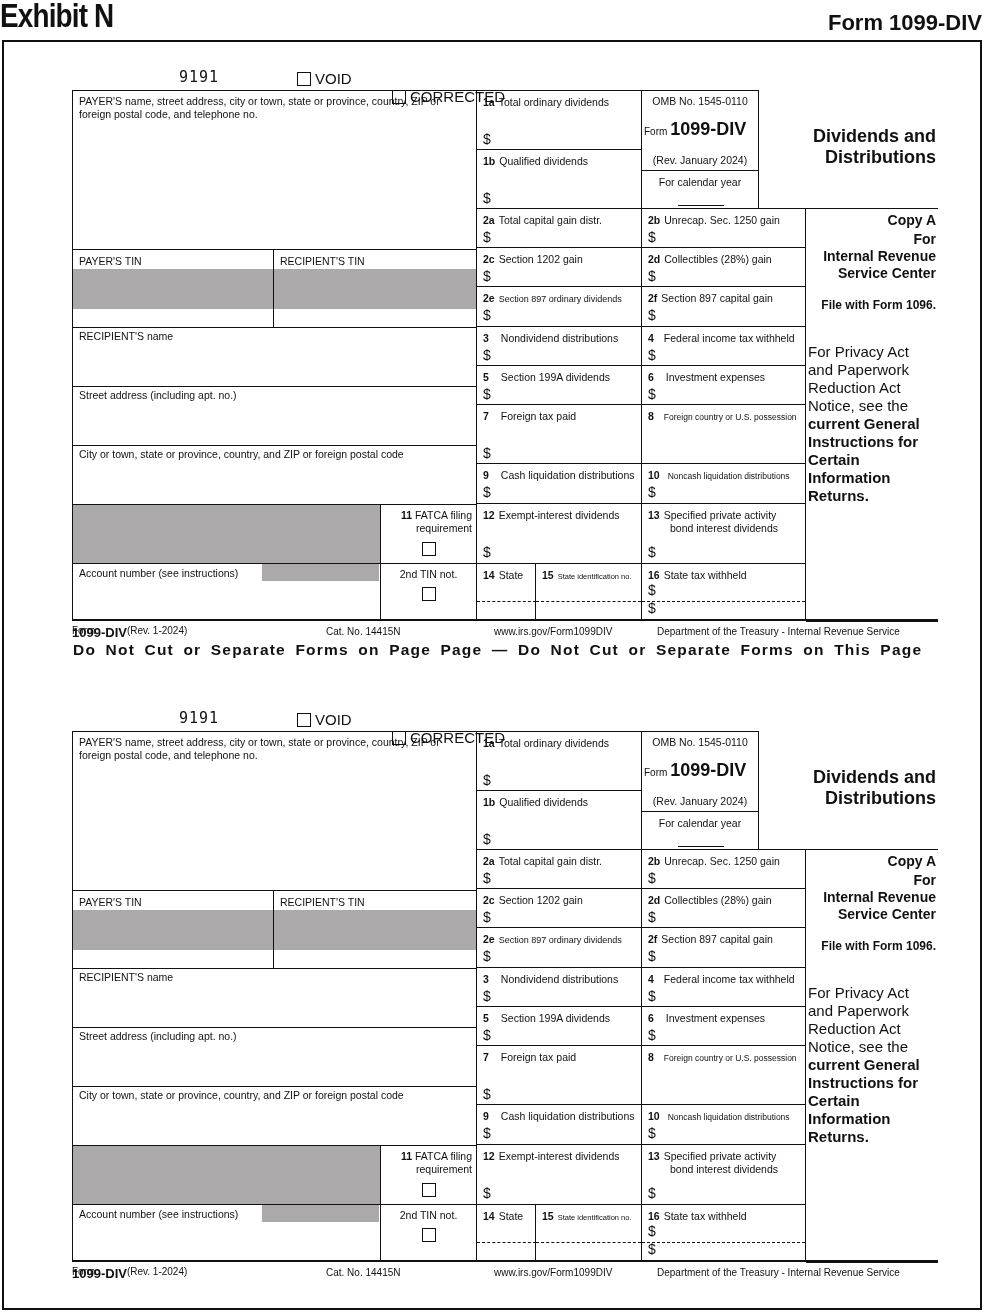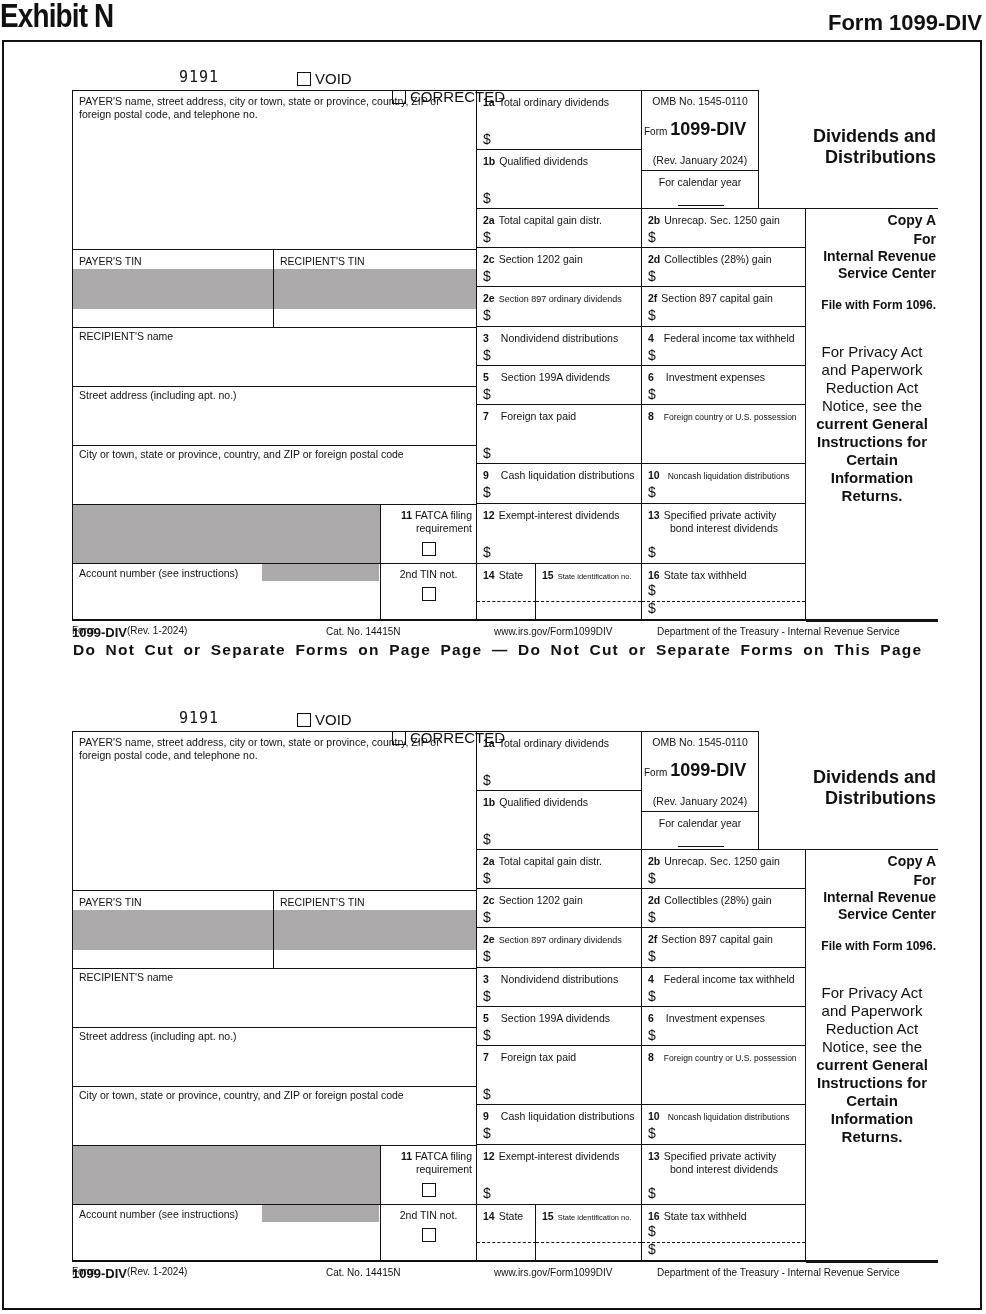--- a/index.html
+++ b/index.html
@@ -24,21 +24,21 @@
 
   .box { position:absolute; box-sizing:border-box; border-color:#111; border-style:solid; border-width:0; font-size:10.5px; }
   .lbl { position:absolute; left:6px; top:5px; right:2px; line-height:13px; }
   .lbl b { margin-right:4px; }
   .dol { position:absolute; left:6px; font-size:14px; }
   .gray { background:#aba9aa; position:absolute; }
   .small { font-size:8.5px; }
 
   .right-title { position:absolute; text-align:right; font-weight:bold; font-size:18px; line-height:21px; }
   .copyA { position:absolute; text-align:right; font-weight:bold; font-size:14px; line-height:17px; }
-  .privacy { position:absolute; text-align:center; font-size:15px; line-height:18px; }
+  .privacy { position:absolute; text-align:left; font-size:15px; line-height:18px; }
 
   .footer { position:absolute; left:0; width:866px; font-size:10px; }
   .footer span { position:absolute; top:0; white-space:nowrap; }
   .donot { position:absolute; left:0; width:866px; font-weight:bold; font-size:15.5px; letter-spacing:1.2px; word-spacing:4px; white-space:nowrap; }
 </style>
 </head>
 <body>
 
 <div class="exhibit">Exhibit N</div>
 <div class="formtitle-top">Form 1099-DIV</div>

